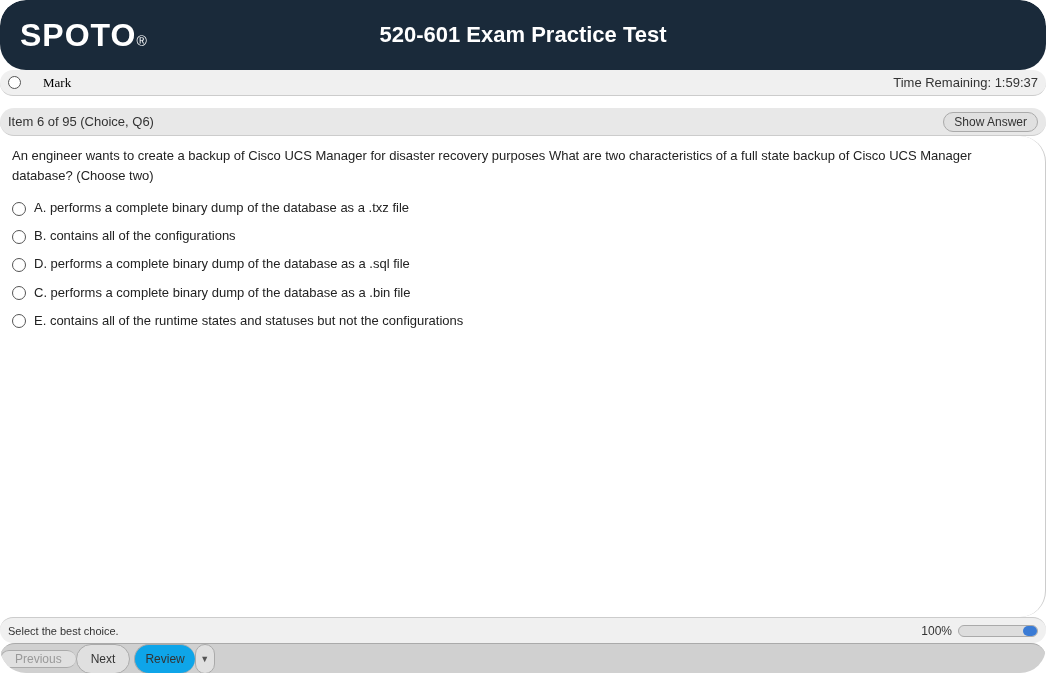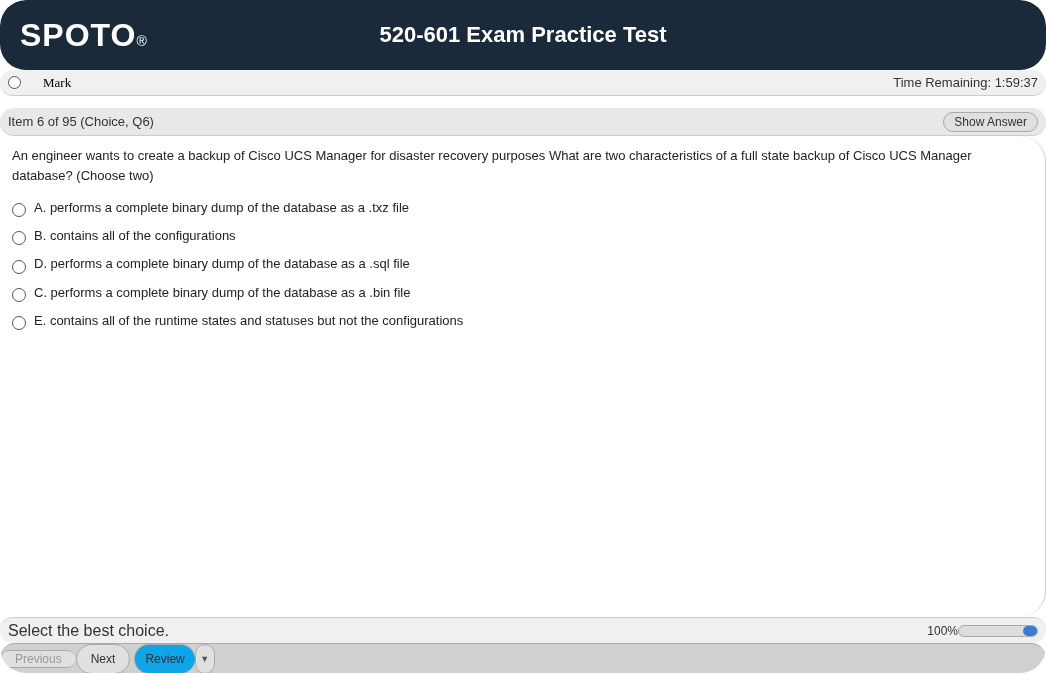--- a/index.html
+++ b/index.html
@@ -131,21 +131,21 @@
     #question-text {
       font-size: 13px;
       color: #222;
       line-height: 1.5;
       margin-bottom: 14px;
       padding-right: 20px;
     }
 
     .answer-option {
       display: flex;
-      align-items: flex-end;
+      align-items: center;
       margin-bottom: 10px;
       gap: 8px;
       cursor: pointer;
     }
 
     .answer-checkbox {
       width: 14px;
       height: 14px;
       border: 1px solid #555;
       background: white;
@@ -165,27 +165,28 @@
       align-items: center;
       justify-content: space-between;
       padding: 4px 8px;
       background: #f0f0f0;
       border-top: 1px solid #ccc;
       height: 26px;
       flex-shrink: 0;
     }
 
     #status-text {
-      font-size: 16px;
+      font-size: 11px;
       color: #333;
     }
 
     #progress-area {
       display: flex;
       align-items: center;
+      gap: 6px;
     }
 
     #progress-label {
       font-size: 12px;
       color: #333;
     }
 
     #progress-track {
       width: 80px;
       height: 12px;

